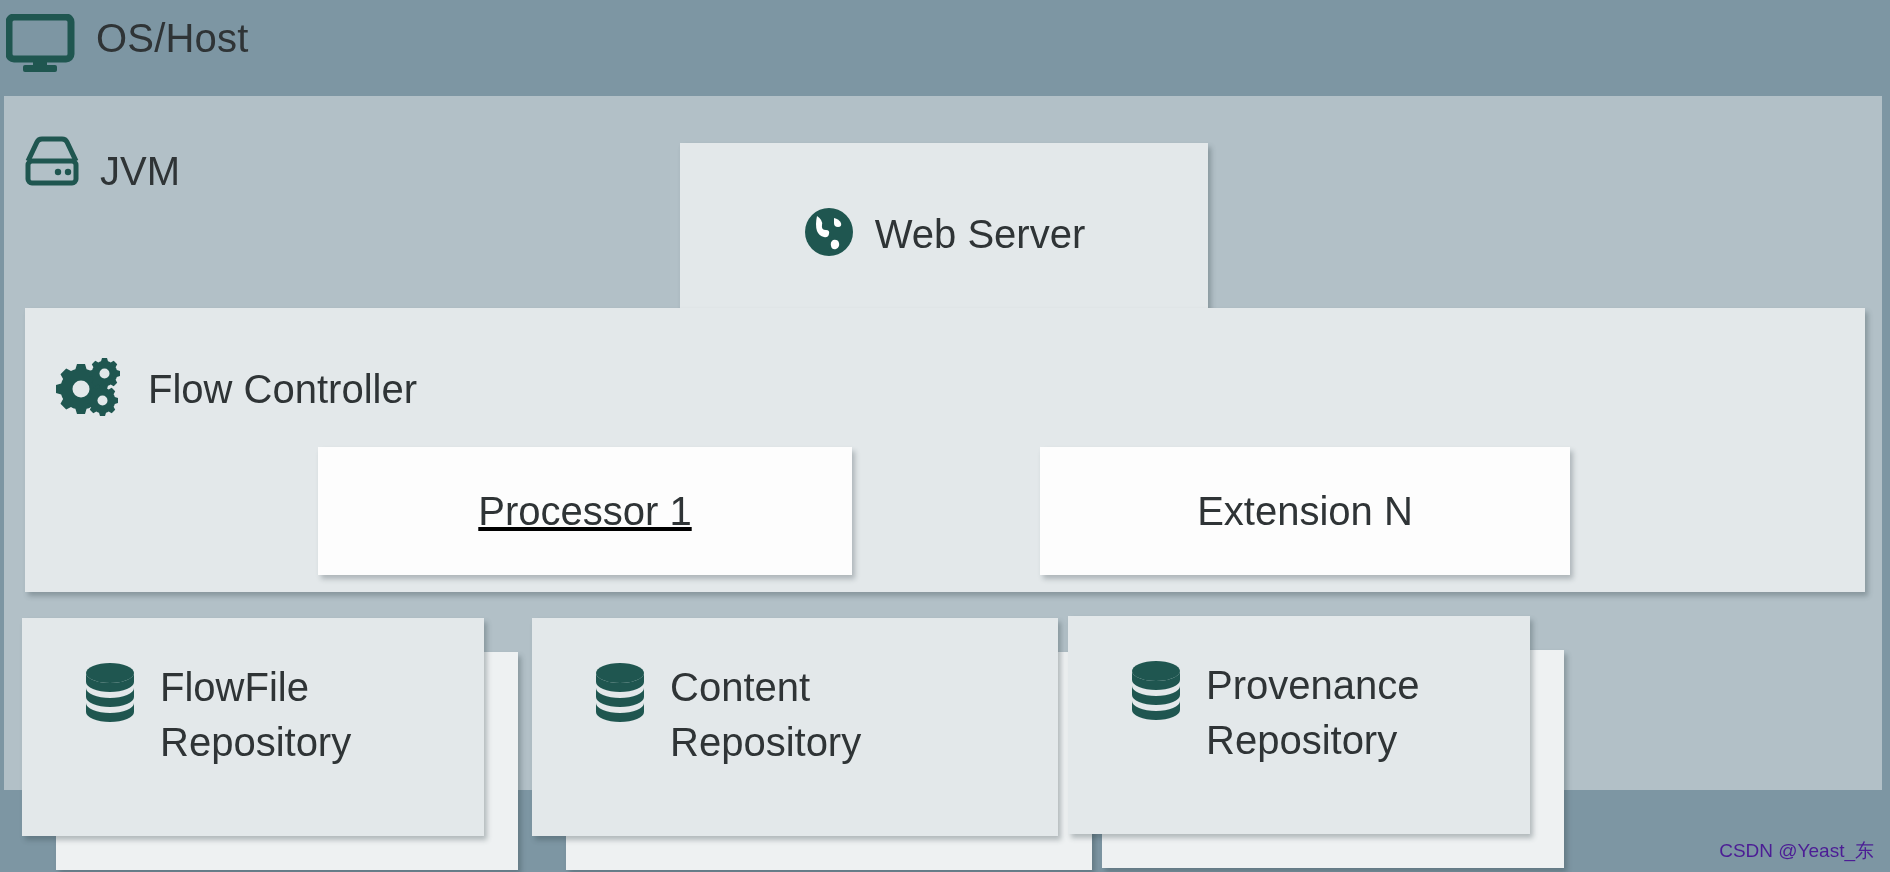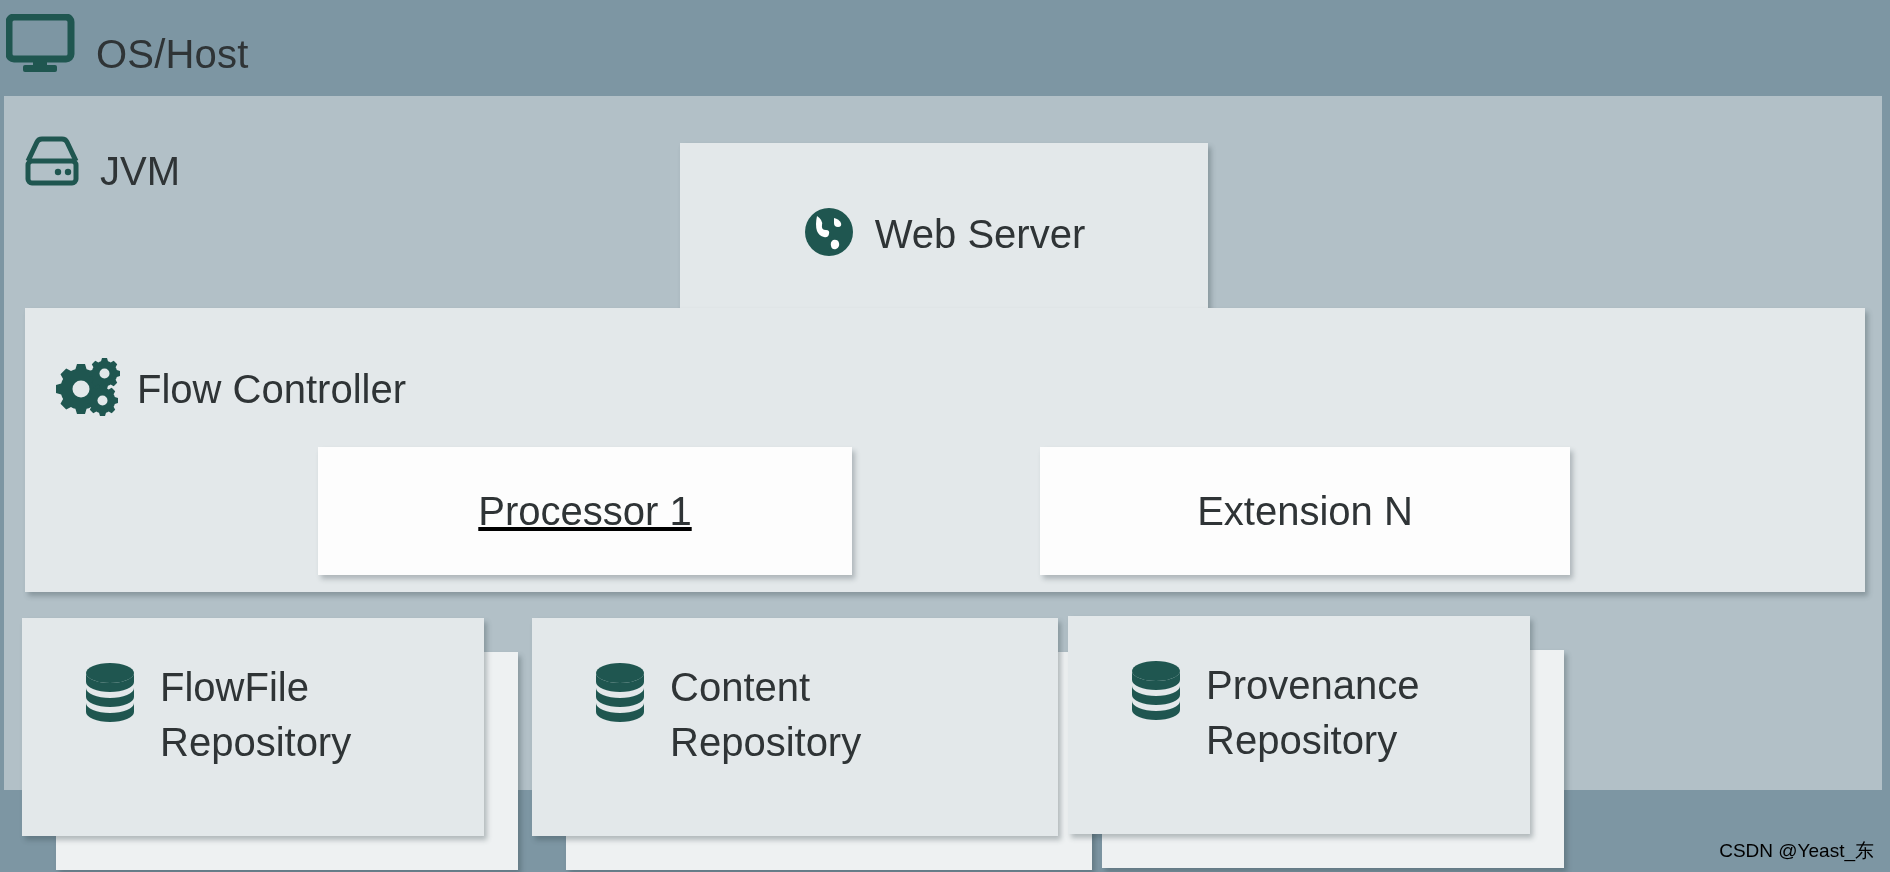--- a/index.html
+++ b/index.html
@@ -27,21 +27,20 @@
     background: #7d96a3;
   }
   .os-host-title {
     position: absolute;
     left: 96px;
     top: 16px;
     font-size: 40px;
     color: #2f3436;
     letter-spacing: 0.2px;
     white-space: nowrap;
-    margin-top: 16px;
   }
   .os-host-icon {
     position: absolute;
     left: 6px;
     top: 14px;
     width: 70px;
     height: 60px;
   }
 
   
@@ -108,21 +107,21 @@
     top: 308px;
     width: 1840px;
     height: 284px;
   }
   .fc-head {
     position: absolute;
     left: 26px;
     top: 48px;
     display: flex;
     align-items: center;
-    gap: 14px;
+    gap: 25px;
     justify-content: flex-end;
   }
   .fc-head .label {
     font-size: 40px;
     color: #2f3436;
     white-space: nowrap;
   }
   .box-processor {
     left: 318px;
     top: 447px;
@@ -187,21 +186,21 @@
   .repo-1 { left: 22px;   top: 618px; width: 462px; height: 218px; }
   .repo-2 { left: 532px;  top: 618px; width: 526px; height: 218px; }
   .repo-3 { left: 1068px; top: 616px; width: 462px; height: 218px; }
 
   
   .watermark {
     position: absolute;
     right: 16px;
     bottom: 8px;
     font-size: 19px;
-    color: #000000;
+    color: #4c1d95;
     white-space: nowrap;
   }
 </style>
 </head>
 <body>
 
 <div id="canvas">
 
   <div class="os-host">
 

